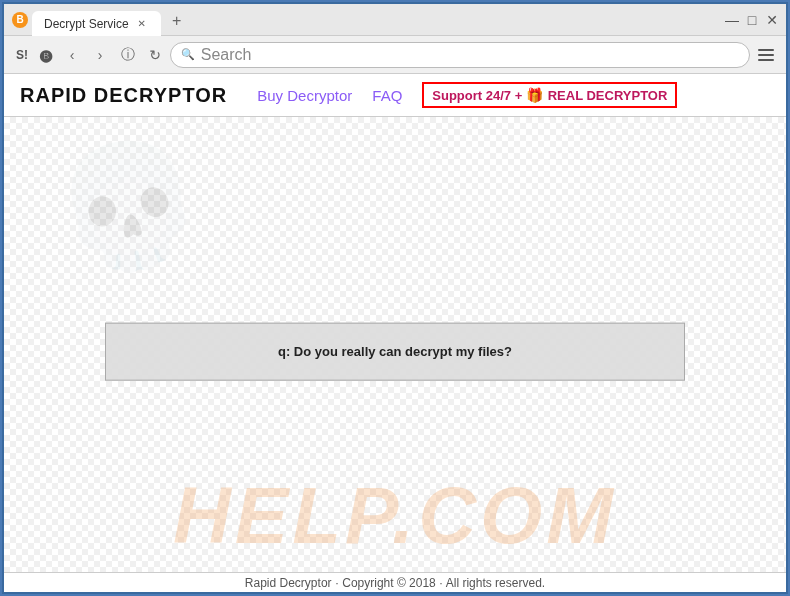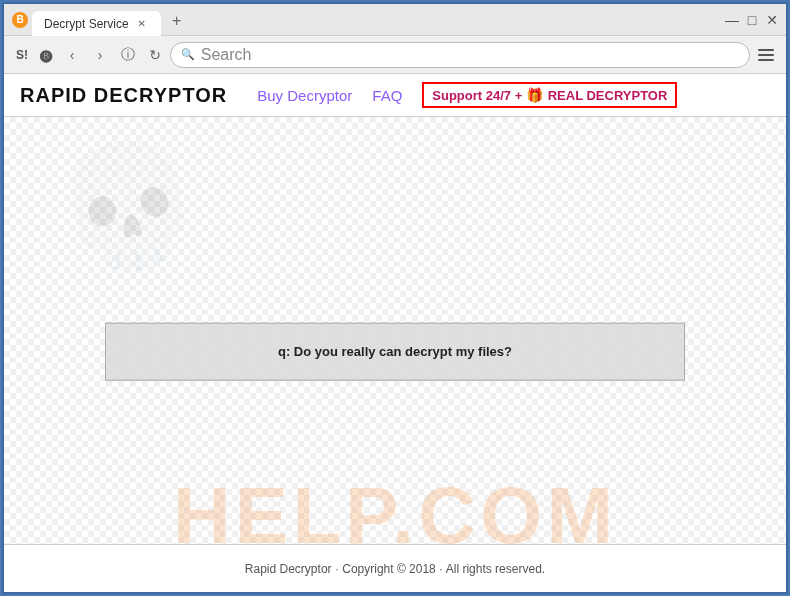--- a/index.html
+++ b/index.html
@@ -267,20 +267,21 @@
       transform: rotate(-10deg);
     }
 
     .watermark-text {
       position: absolute;
       bottom: 30px;
       left: 0; right: 0;
       text-align: center;
       font-size: 80px;
       font-weight: 900;
+      font-style: italic;
       color: #f4a460;
       opacity: 0.3;
       letter-spacing: 4px;
       text-transform: uppercase;
     }
 
     
     .faq-box {
       position: absolute;
       top: 50%;
@@ -304,21 +305,21 @@
       font-size: 13px;
       color: #222;
       margin-bottom: 14px;
     }
 
     
     .site-footer {
       position: absolute;
       bottom: 0;
       left: 0; right: 0;
-      height: 48px;
+      height: 20px;
       border-top: 1px solid #ccc;
       display: flex;
       align-items: center;
       justify-content: center;
       font-size: 12px;
       color: #555;
       background: white;
     }
   </style>
 </head>

